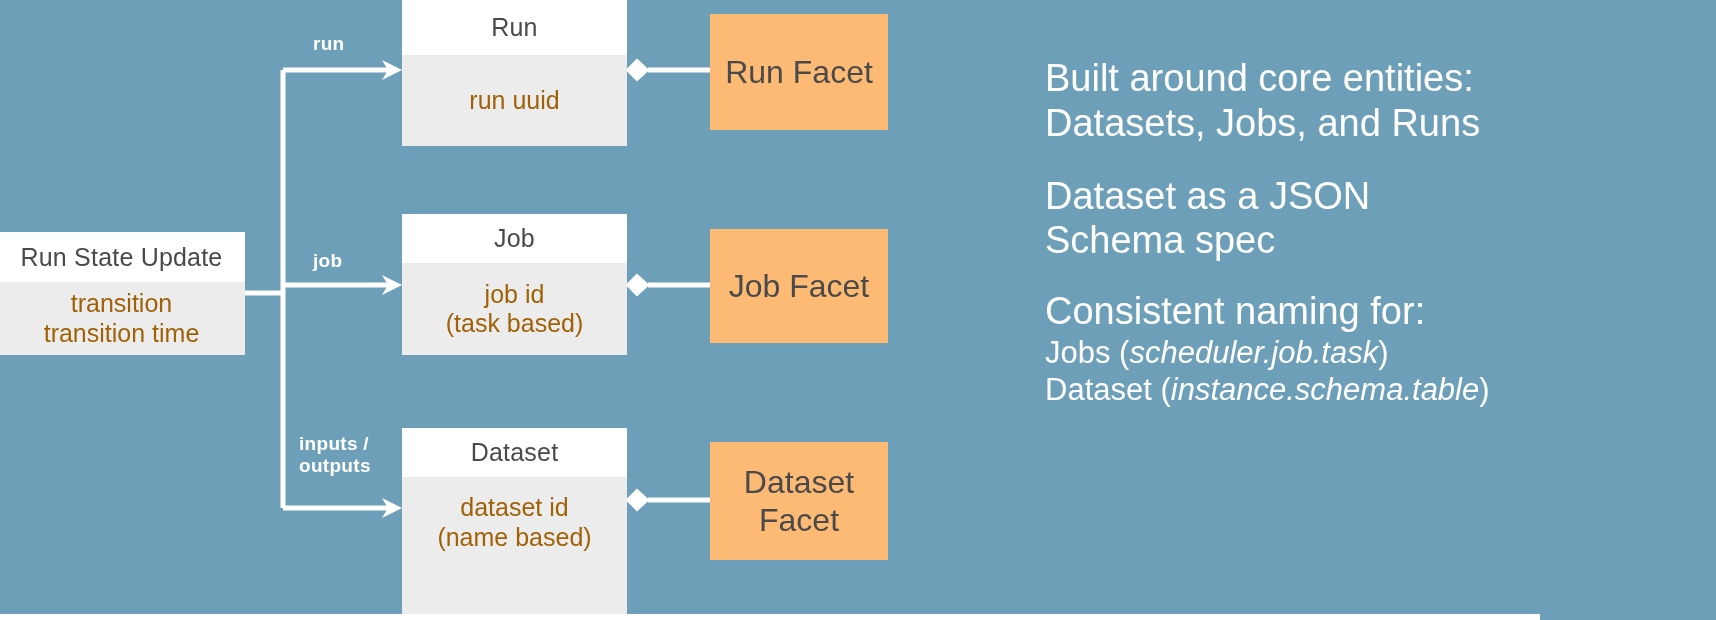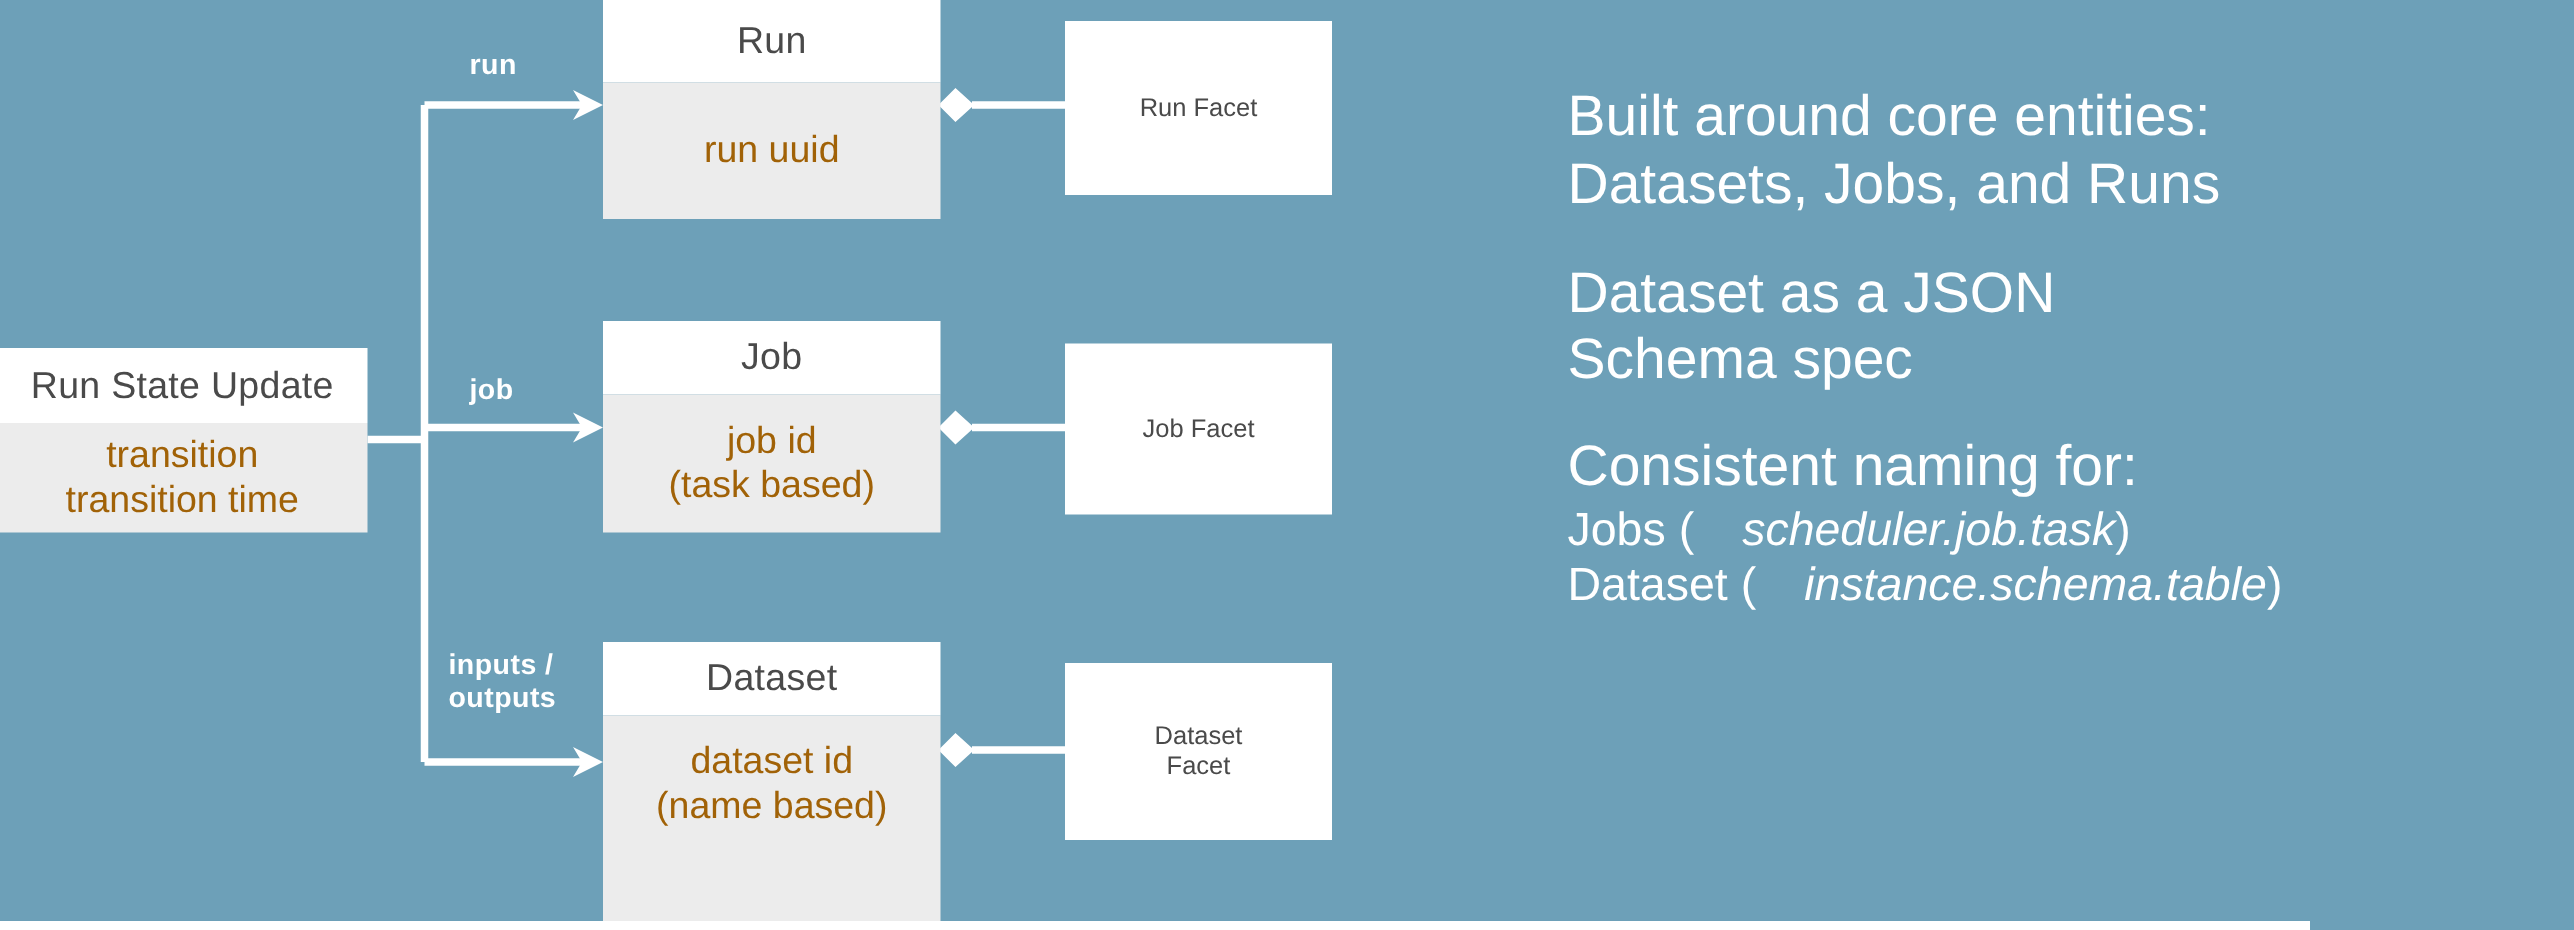--- a/index.html
+++ b/index.html
@@ -23,24 +23,24 @@
   }
   .ebox .bdy{
     background:#ececec;color:#a16207;
     display:flex;align-items:center;justify-content:center;
     text-align:center;line-height:1.18;
     font-size:25px;font-weight:400;
     width:100%;box-sizing:border-box;
   }
   .fbox{
     position:absolute;box-sizing:border-box;
-    background:#ffffff;color:#4a4a4a;
+    background:#fdba74;color:#4a4a4a;
     display:flex;align-items:center;justify-content:center;
     text-align:center;line-height:1.2;
-    font-size:17px;font-weight:400;
+    font-size:32px;font-weight:400;
   }
 
   
   #box-run      {left:402px;top:-40px;width:225px;height:186px;}
   #box-run .hdr {height:95px;padding-top:40px;}
   #box-run .bdy {height:91px;}
 
   #box-job      {left:402px;top:214px;width:225px;height:141px;}
   #box-job .hdr {height:49px;}
   #box-job .bdy {height:92px;}
@@ -68,21 +68,21 @@
   }
   #label-run     {left:313px;top:33px;}
   #label-job     {left:313px;top:250px;}
   #label-io      {left:299px;top:433px;text-align:left;}
 
   
   #copy{position:absolute;left:1045px;top:56px;width:720px;color:#ffffff;}
   .blk{margin:0 0 0 0;}
   .big{font-size:38px;line-height:1.18;font-weight:300;}
   .sub{font-size:31px;line-height:1.2;font-weight:300;}
-  .sub i{font-style:italic;margin-left:32px;}
+  .sub i{font-style:italic;}
   .gap{height:28px;}
   .gap2{height:26px;}
 
   
   #bottom-strip{position:absolute;left:0;top:614px;width:1716px;height:6px;background:#ffffff;}
 </style>
 </head>
 <body style="background: rgb(109, 160, 184);">
 
 <div id="stage">

